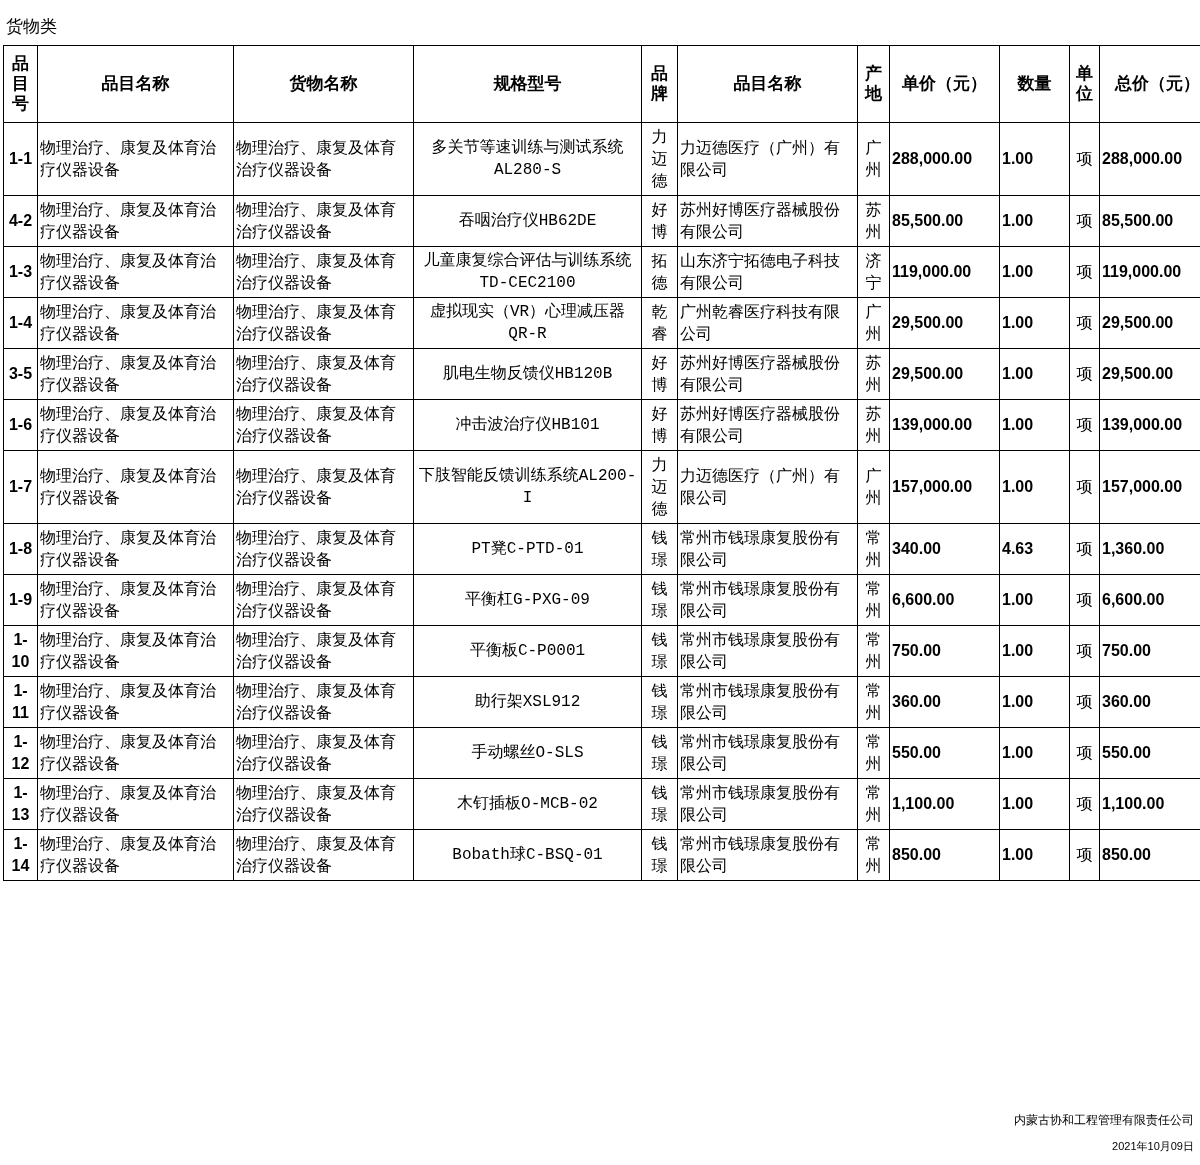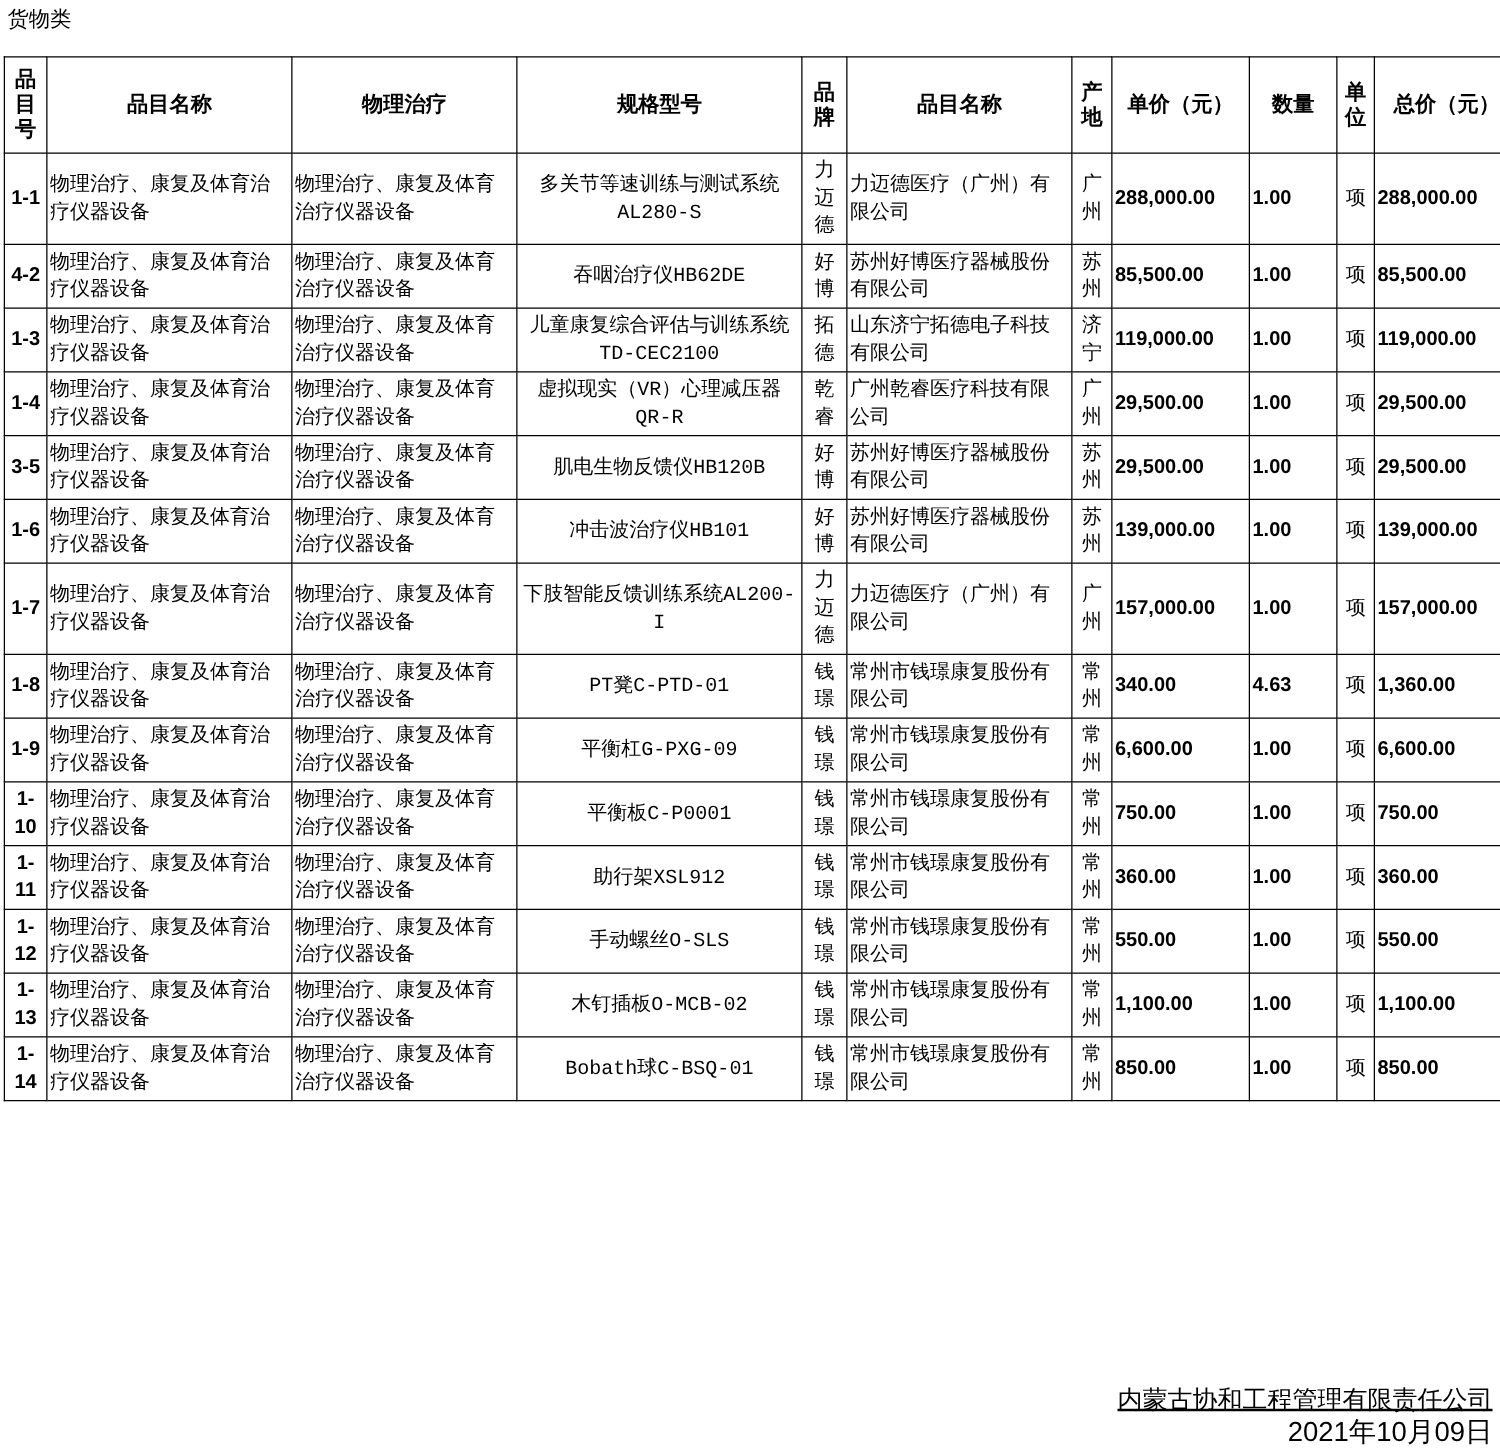--- a/index.html
+++ b/index.html
@@ -17,24 +17,24 @@
   }
   .page {
     width: 1200px;
     height: 1165px;
     position: relative;
     box-sizing: border-box;
   }
   .doc-title {
     position: absolute;
     left: 6px;
-    top: 4px;
+    top: 16px;
     font-size: 17px;
     line-height: 24px;
-    font-family: Liberation Serif, serif;
+    font-family: Liberation Mono, monospace;
   }
   table.goods {
     position: absolute;
     left: 3px;
     top: 45px;
     border-collapse: collapse;
     table-layout: fixed;
     width: 1194px;
   }
   table.goods td, table.goods th {
@@ -105,26 +105,25 @@
   .footer {
     position: absolute;
     right: 6px;
     bottom: 6px;
     text-align: right;
     font-size: 16px;
     line-height: 26px;
   }
   .footer .company {
     font-family: "Liberation Serif", "DejaVu Serif", serif;
-    font-size: 20px;
-    text-decoration: underline;
+    font-size: 12px;
   }
   .footer .date {
     font-family: "Liberation Sans", sans-serif;
-    font-size: 22px;
+    font-size: 11px;
   }
 </style>
 </head>
 <body>
 
 <div class="page">
 
   <div class="doc-title">货物类</div>
 
   <table class="goods">
@@ -140,21 +139,21 @@
       <col class="c-qty">
         <col class="c-unit">
         <col class="c-total">
     </colgroup>
     <thead>
       <tr>
         <th>
             <span class="vert">品目号</span>
           </th>
         <th>品目名称</th>
-        <th>物理治疗</th>
+        <th>货物名称</th>
         <th>规格型号</th>
         <th>
             <span class="vert">品牌</span>
           </th>
         <th>品目名称</th>
         <th>
             <span class="vert">产地</span>
           </th>
         <th>单价（元）</th>
         <th>数量</th>

